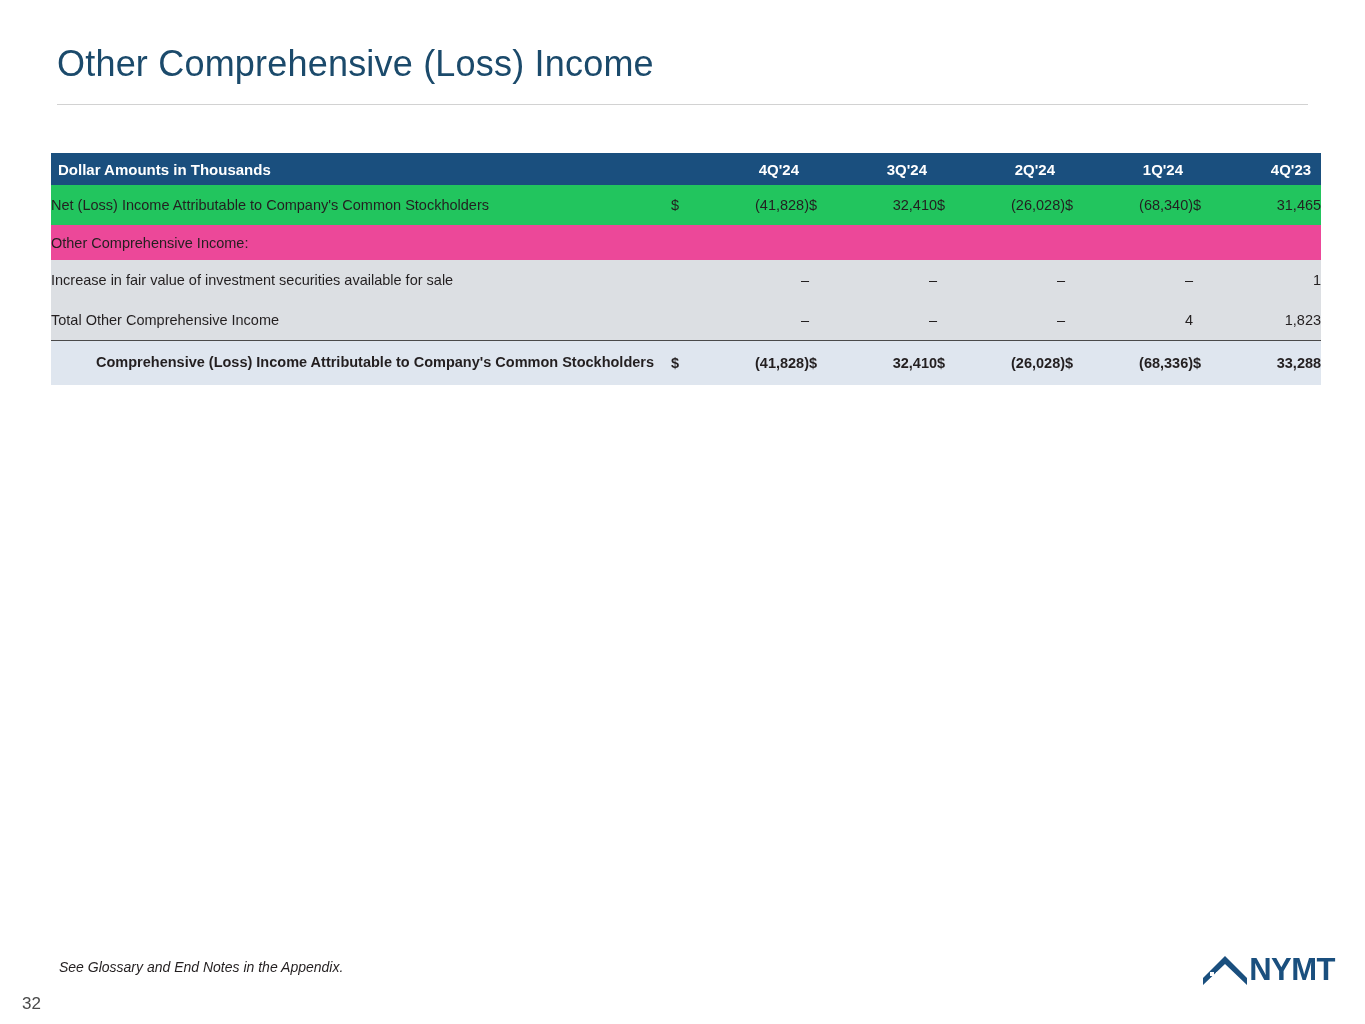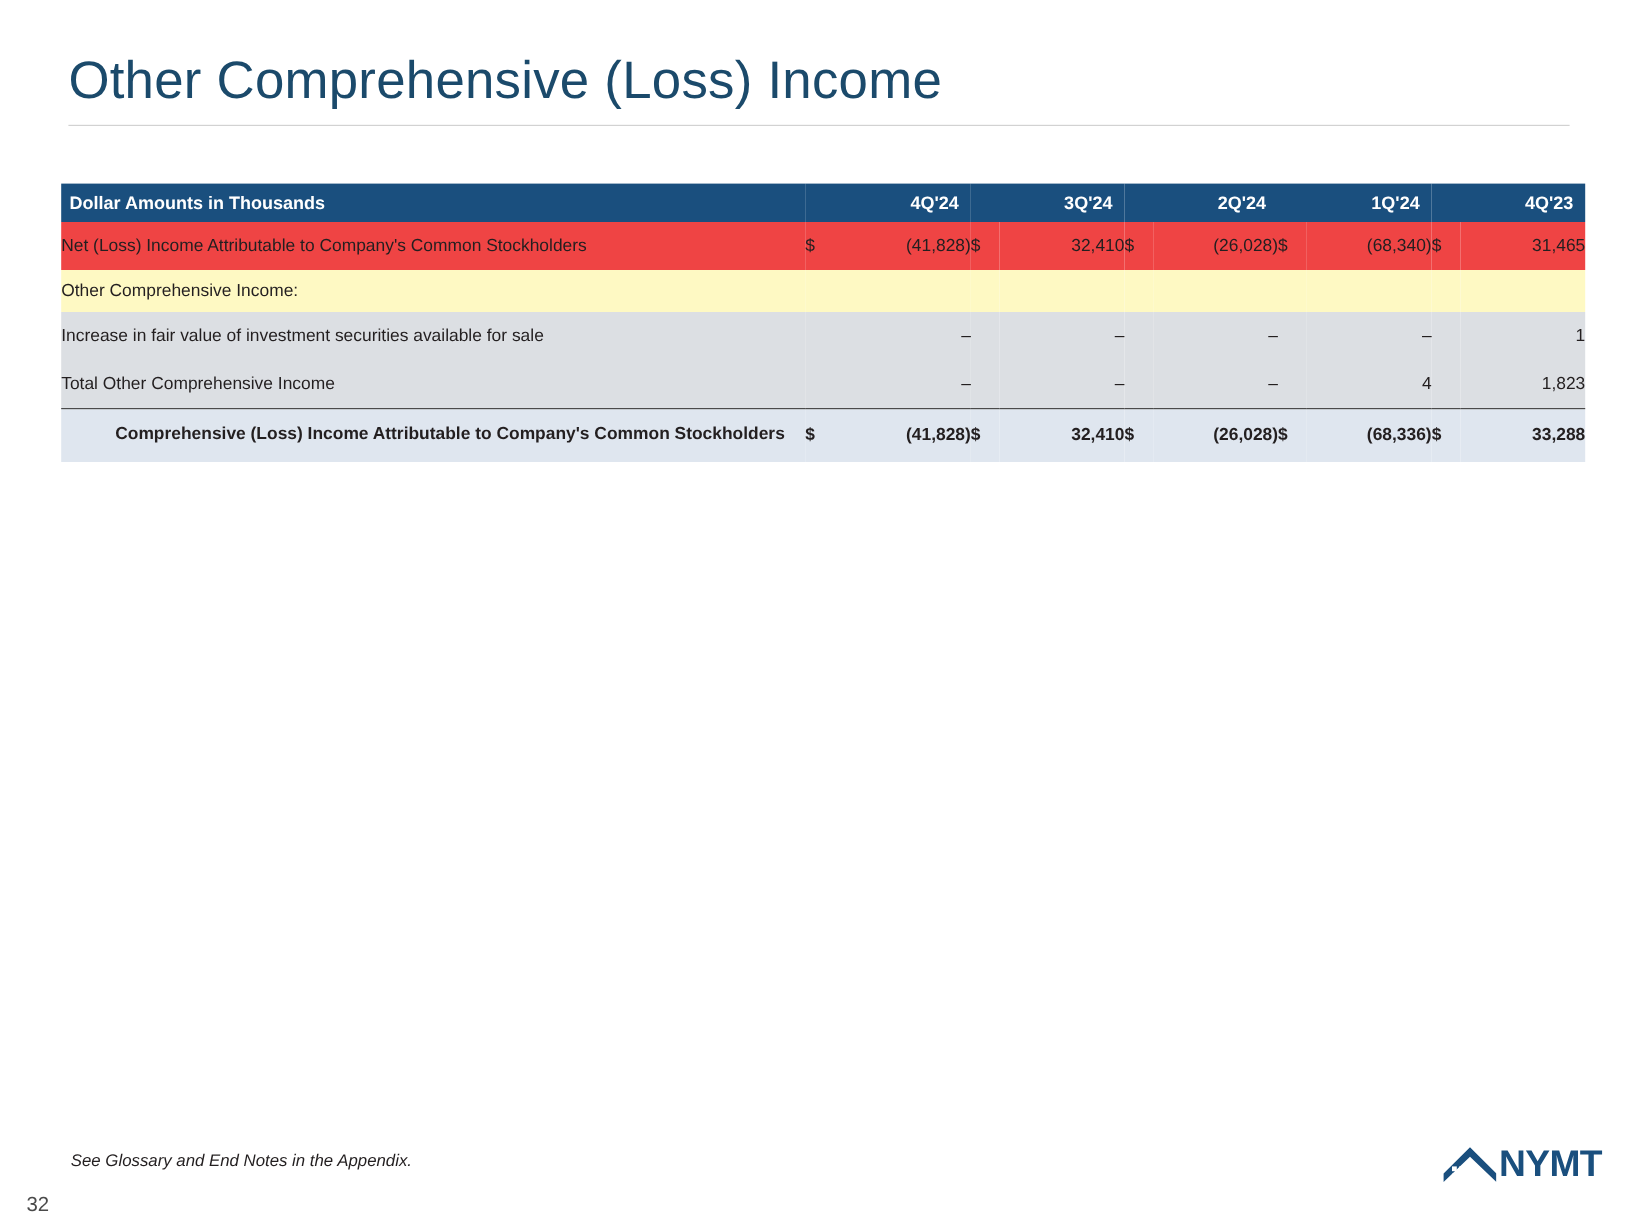--- a/index.html
+++ b/index.html
@@ -14,21 +14,21 @@
     font-family: "Liberation Sans", sans-serif;
     color: #231f20;
     overflow: hidden;
   }
 
   
   .slide-title {
     position: absolute;
     left: 57px;
     top: 43px;
-    font-size: 44px;
+    font-size: 36px;
     font-weight: 400;
     color: #1b4a6b;
     letter-spacing: 0.2px;
     white-space: nowrap;
   }
   .title-rule {
     position: absolute;
     left: 57px;
     top: 104px;
     width: 1251px;
@@ -69,22 +69,22 @@
     height: 32px;
     line-height: 27px;
     text-align: left;
   }
   .hdr-row th.lbl { padding-left: 7px; }
   .hdr-row th.num {
     text-align: right;
     padding-right: 10px;
   }
 
-  .r-band   { background: #ef4444; border-radius: 15px; }
-  .r-white  { background: #fef9c3; }
+  .r-band   { background: #22c55e; border-radius: 15px; }
+  .r-white  { background: #ec4899; }
   .r-light  { background: #dcdfe3; }
   .r-total  { background: #dfe6ef; }
 
   td.lbl {
     padding-left: 7px;
     padding-right: 6px;
     font-size: 14.5px;
     color: #231f20;
   }
   td.cur {

